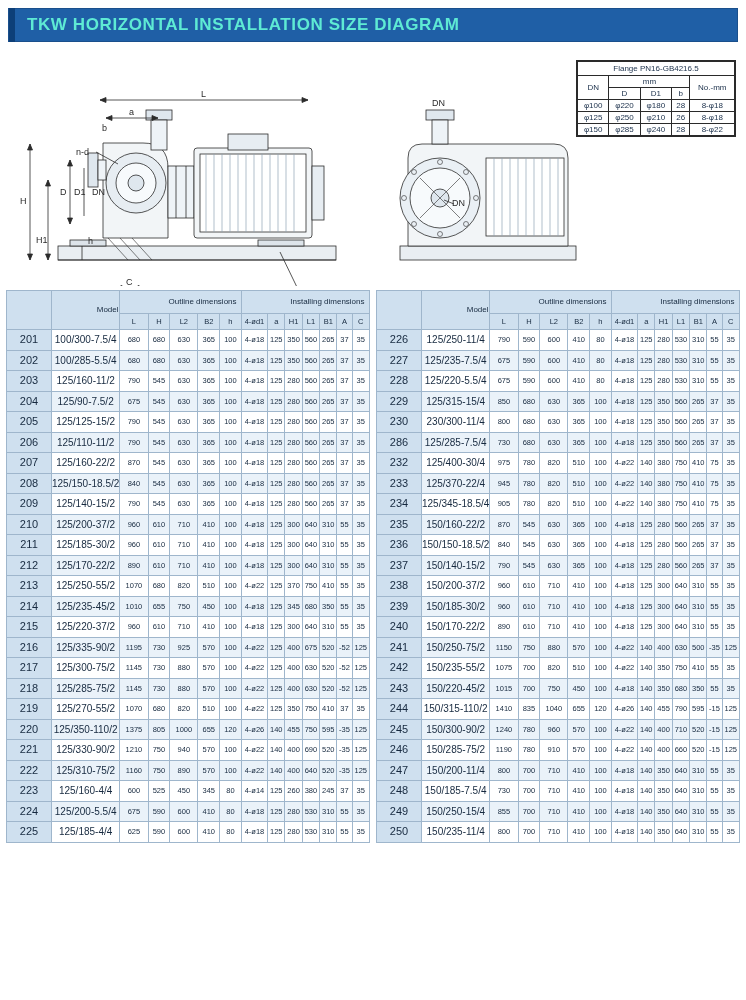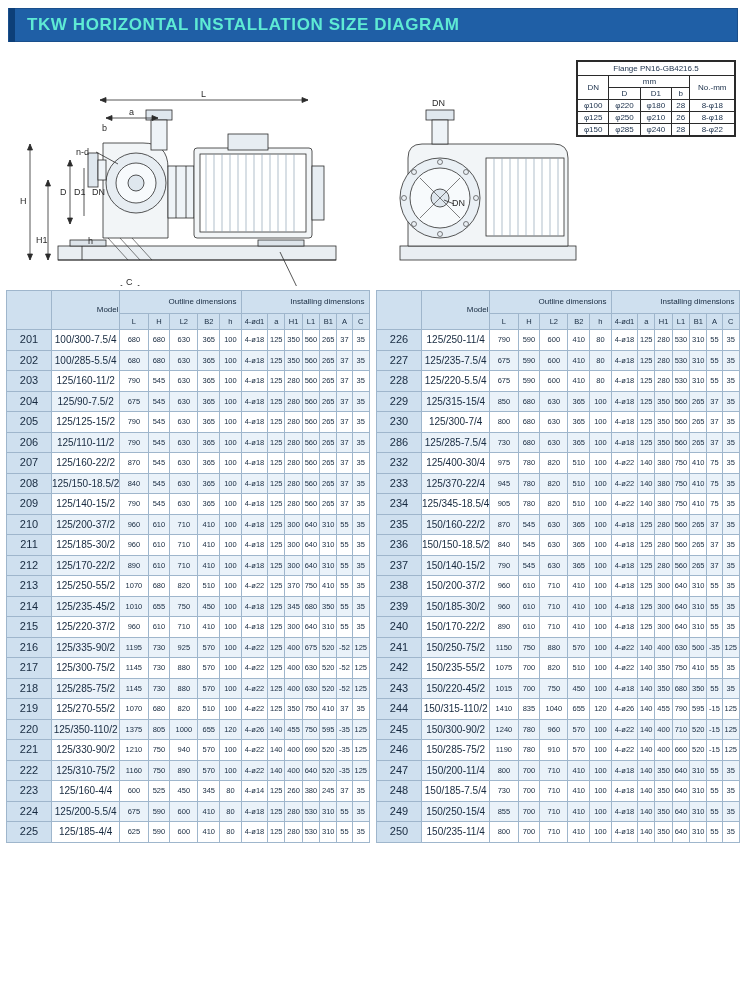--- a/index.html
+++ b/index.html
@@ -854,21 +854,21 @@
               <td>4-ø18</td>
               <td>125</td>
               <td>350</td>
               <td>560</td>
               <td>265</td>
               <td>37</td>
               <td>35</td>
             </tr>
             <tr>
               <td class="idx">230</td>
-              <td class="model">125/300-7/4</td>
+              <td class="model">230/300-11/4</td>
               <td>800</td>
               <td>680</td>
               <td>630</td>
               <td>365</td>
               <td>100</td>
               <td>4-ø18</td>
               <td>125</td>
               <td>350</td>
               <td>560</td>
               <td>265</td>

